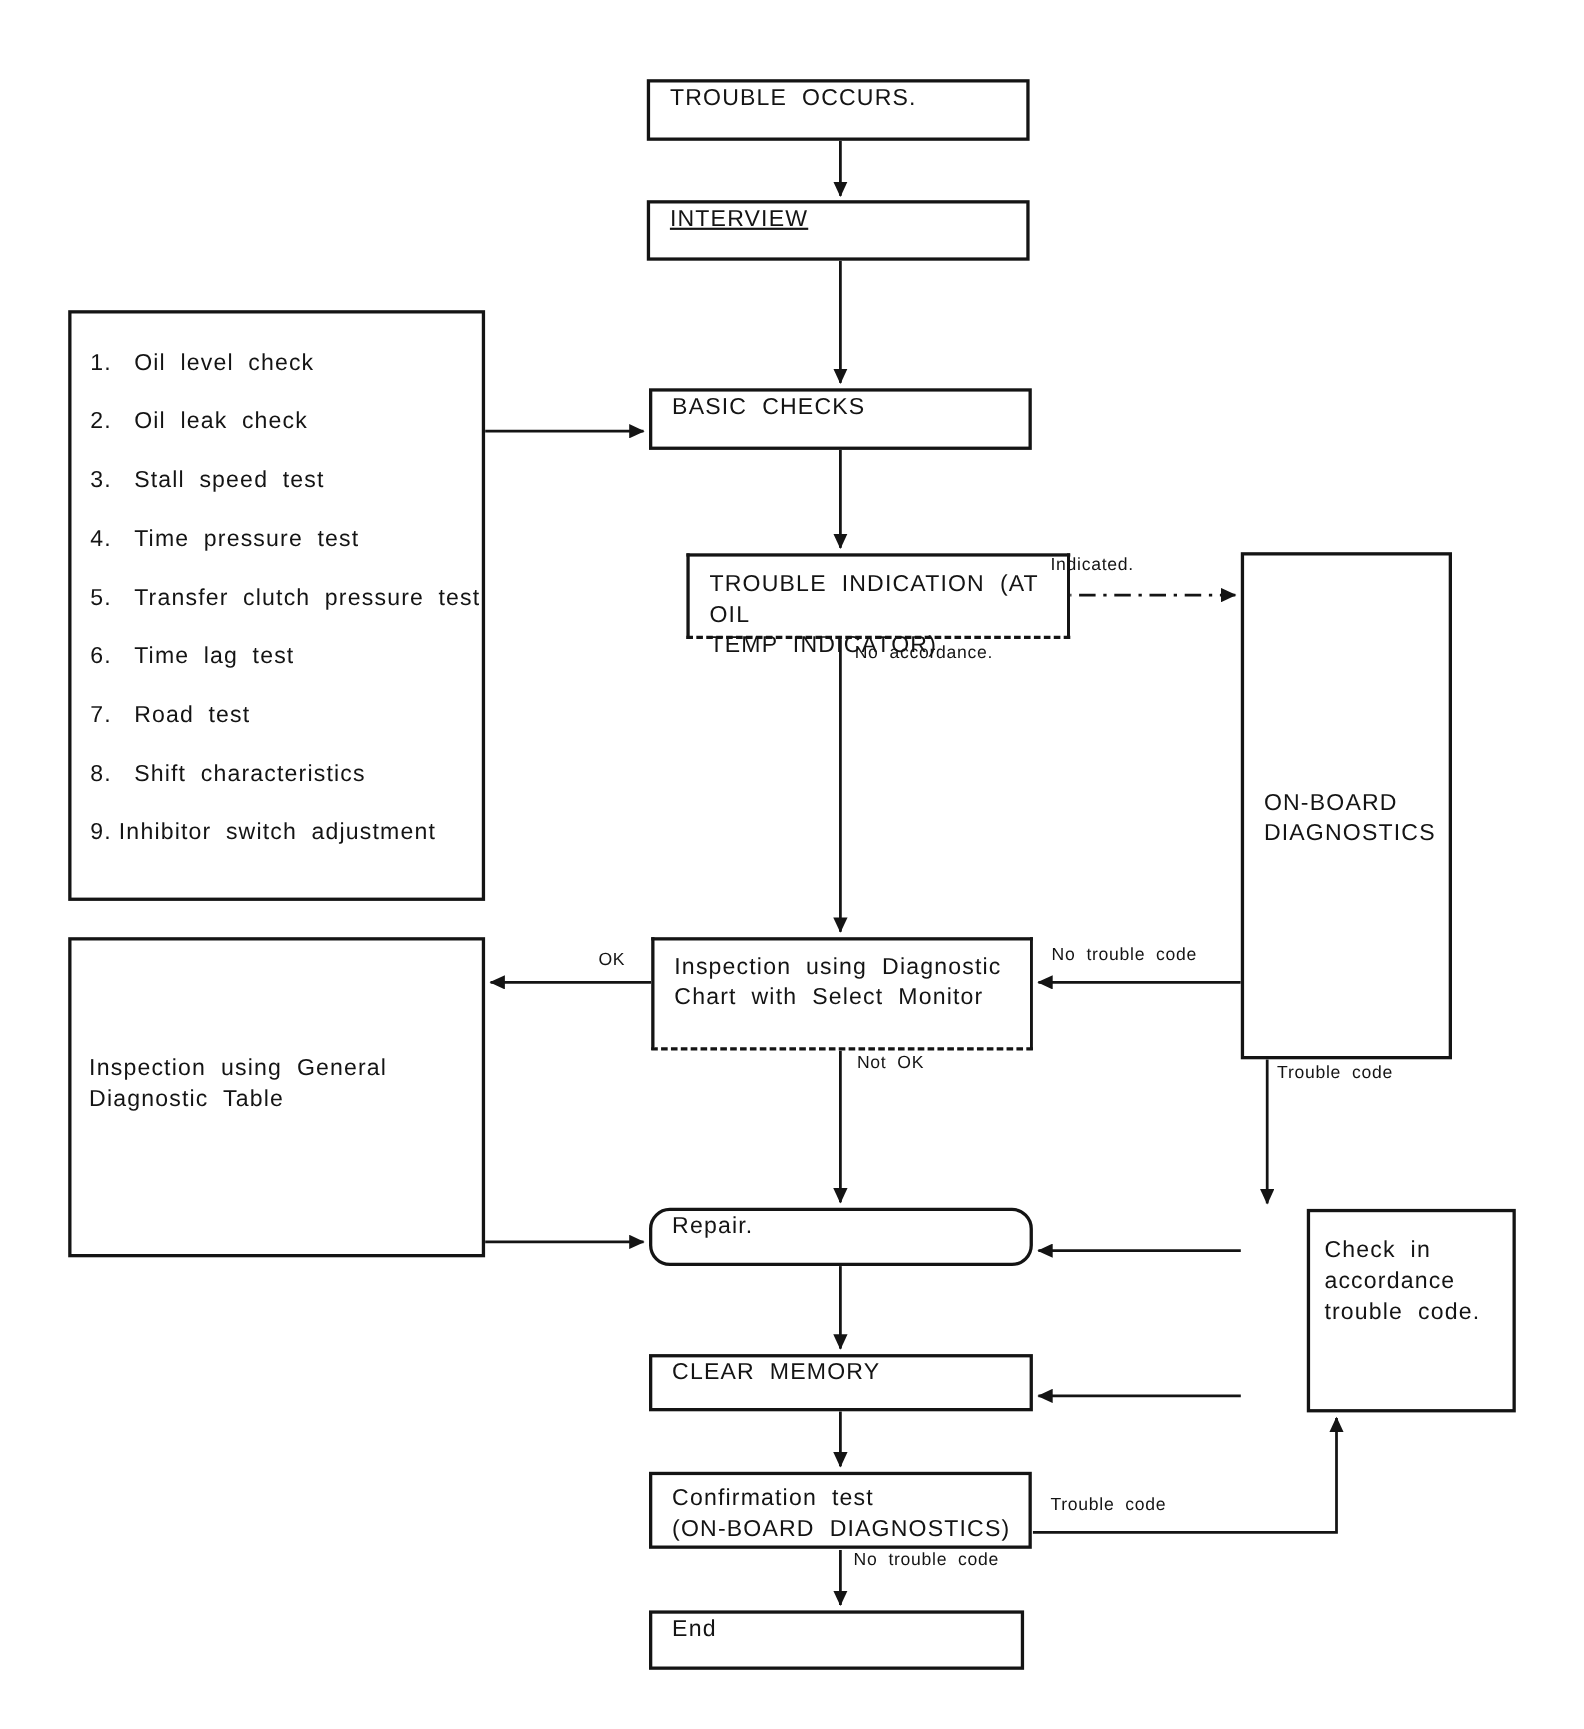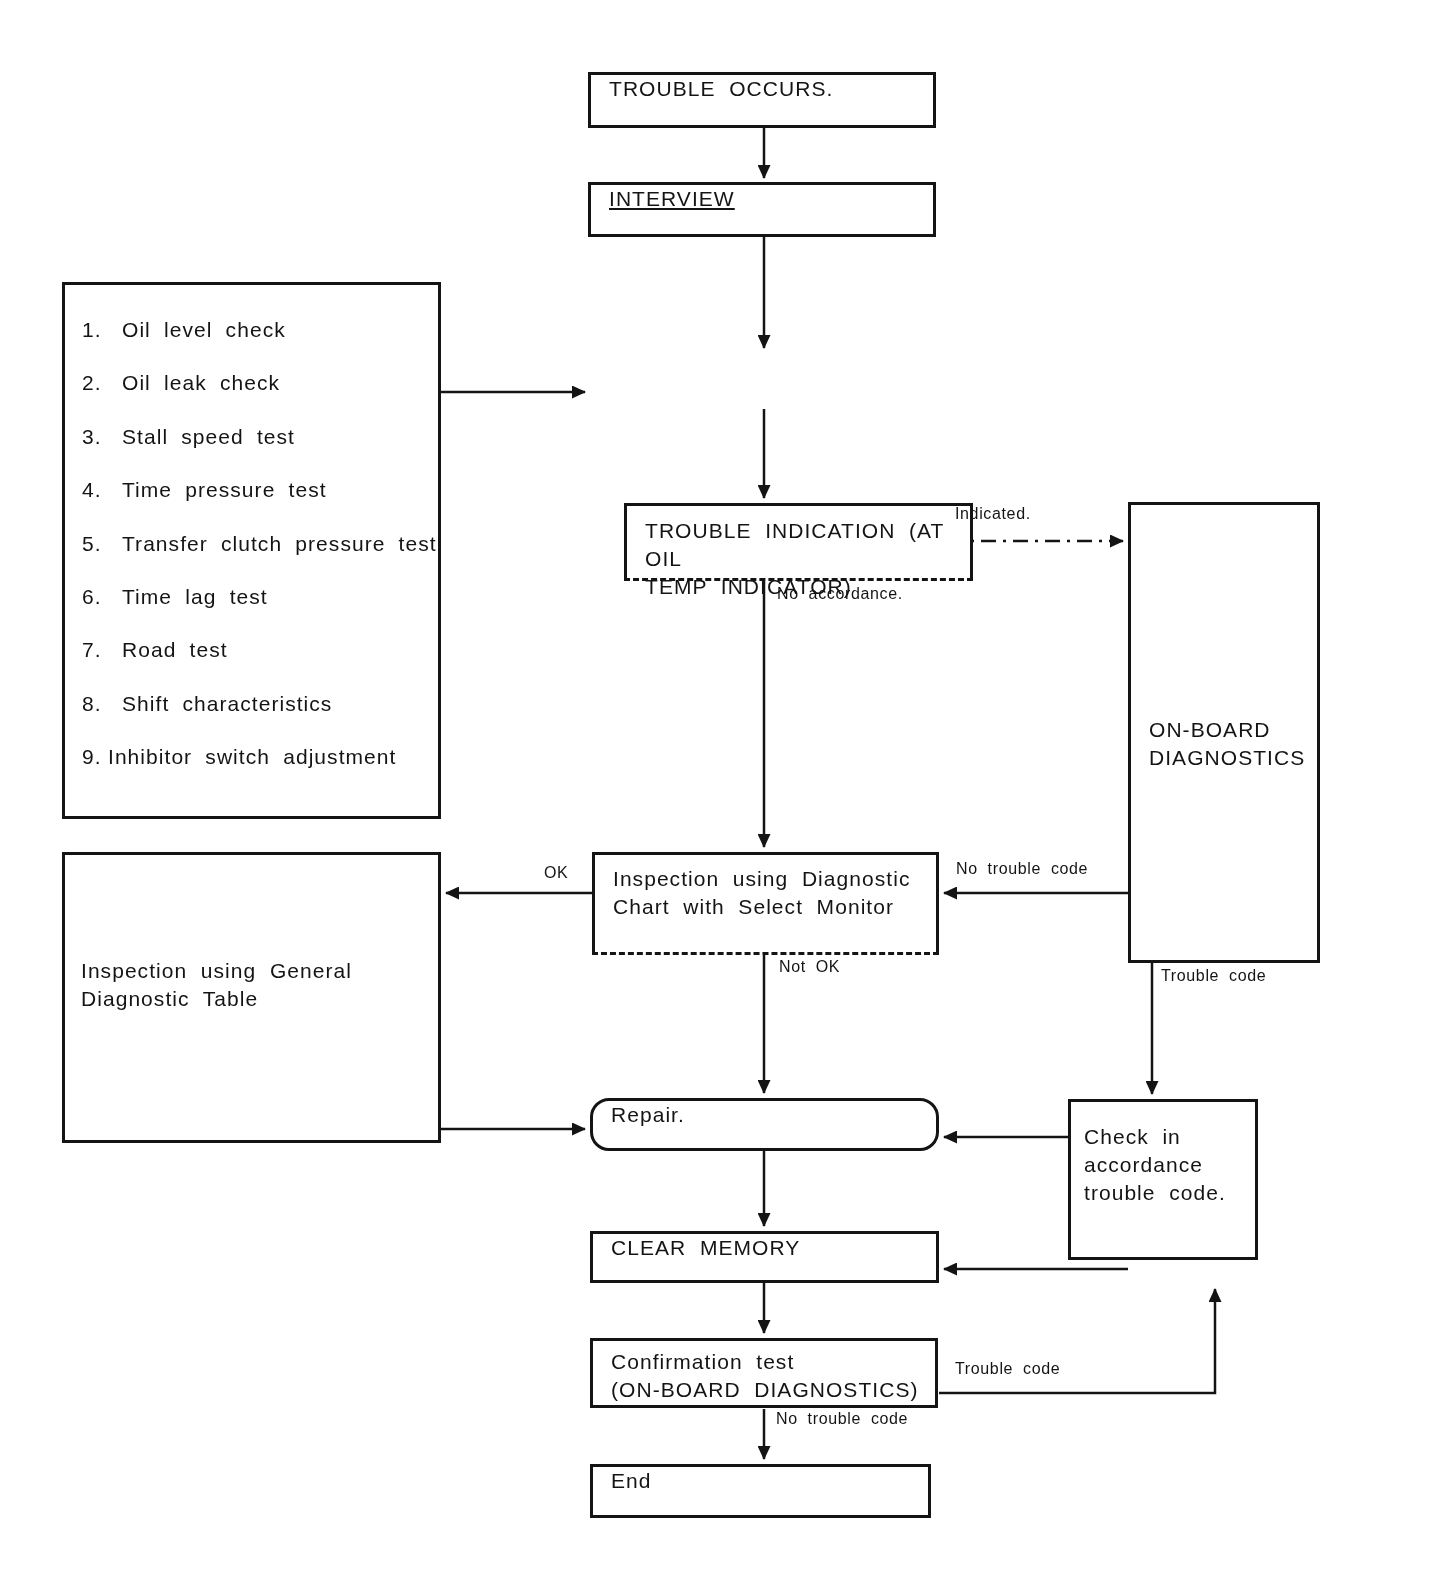--- a/index.html
+++ b/index.html
@@ -36,21 +36,21 @@
   
   #n-trouble    { left: 588px; top: 72px;   width: 348px; height: 56px; }
   #n-interview  { left: 588px; top: 182px;  width: 348px; height: 55px; text-decoration: underline; }
   #n-basic      { left: 590px; top: 353px;  width: 348px; height: 56px; }
   #n-indication { left: 624px; top: 503px;  width: 349px; height: 78px; padding: 11px 14px 0 18px; border-bottom-style: dashed; }
   #n-list       { left: 62px;  top: 282px;  width: 379px; height: 537px; padding: 33px 0 0 17px; }
   #n-obd        { left: 1128px; top: 502px; width: 192px; height: 461px; padding: 211px 6px 0 18px; }
   #n-inspect    { left: 592px; top: 852px;  width: 347px; height: 103px; padding: 10px 14px 0 18px; border-bottom-style: dashed; }
   #n-table      { left: 62px;  top: 852px;  width: 379px; height: 291px; padding: 102px 10px 2px 16px; }
   #n-repair     { left: 590px; top: 1098px; width: 349px; height: 53px; border-radius: 19px; }
-  #n-check      { left: 1068px; top: 1099px; width: 190px; height: 161px; padding: 21px 6px 0 13px; }
+  #n-check      { left: 1188px; top: 1099px; width: 190px; height: 185px; padding: 21px 6px 0 13px; }
   #n-clear      { left: 590px; top: 1231px; width: 349px; height: 52px; }
   #n-confirm    { left: 590px; top: 1338px; width: 348px; height: 70px; padding: 7px 10px 0 18px; }
   #n-end        { left: 590px; top: 1464px; width: 341px; height: 54px; }
   
   .li { display: flex; height: 53.4px; align-items: flex-start; font-size: 21px; letter-spacing: 0.05em; word-spacing: 0.3em; }
   .li .num { width: 40px; flex: 0 0 auto; }
   .li.tight .num { width: 26px; }
   
   .elabel {
     position: absolute;
@@ -141,20 +141,23 @@
     <div class="li">
       <span class="num">8.</span>
       <span class="txt">Shift characteristics</span>
     </div>
     <div class="li tight">
       <span class="num">9.</span>
       <span class="txt">Inhibitor switch adjustment</span>
     </div>
   </div>
 
+  <div class="node center" id="n-basic">
+    <span class="nl">BASIC CHECKS</span>
+  </div>
 
   <div class="node" id="n-indication">
     <span class="nl">TROUBLE INDICATION (AT OIL
 TEMP INDICATOR)</span>
   </div>
 
   <div class="node" id="n-obd">
     <span class="nl">ON-BOARD
 DIAGNOSTICS</span>
   </div>

